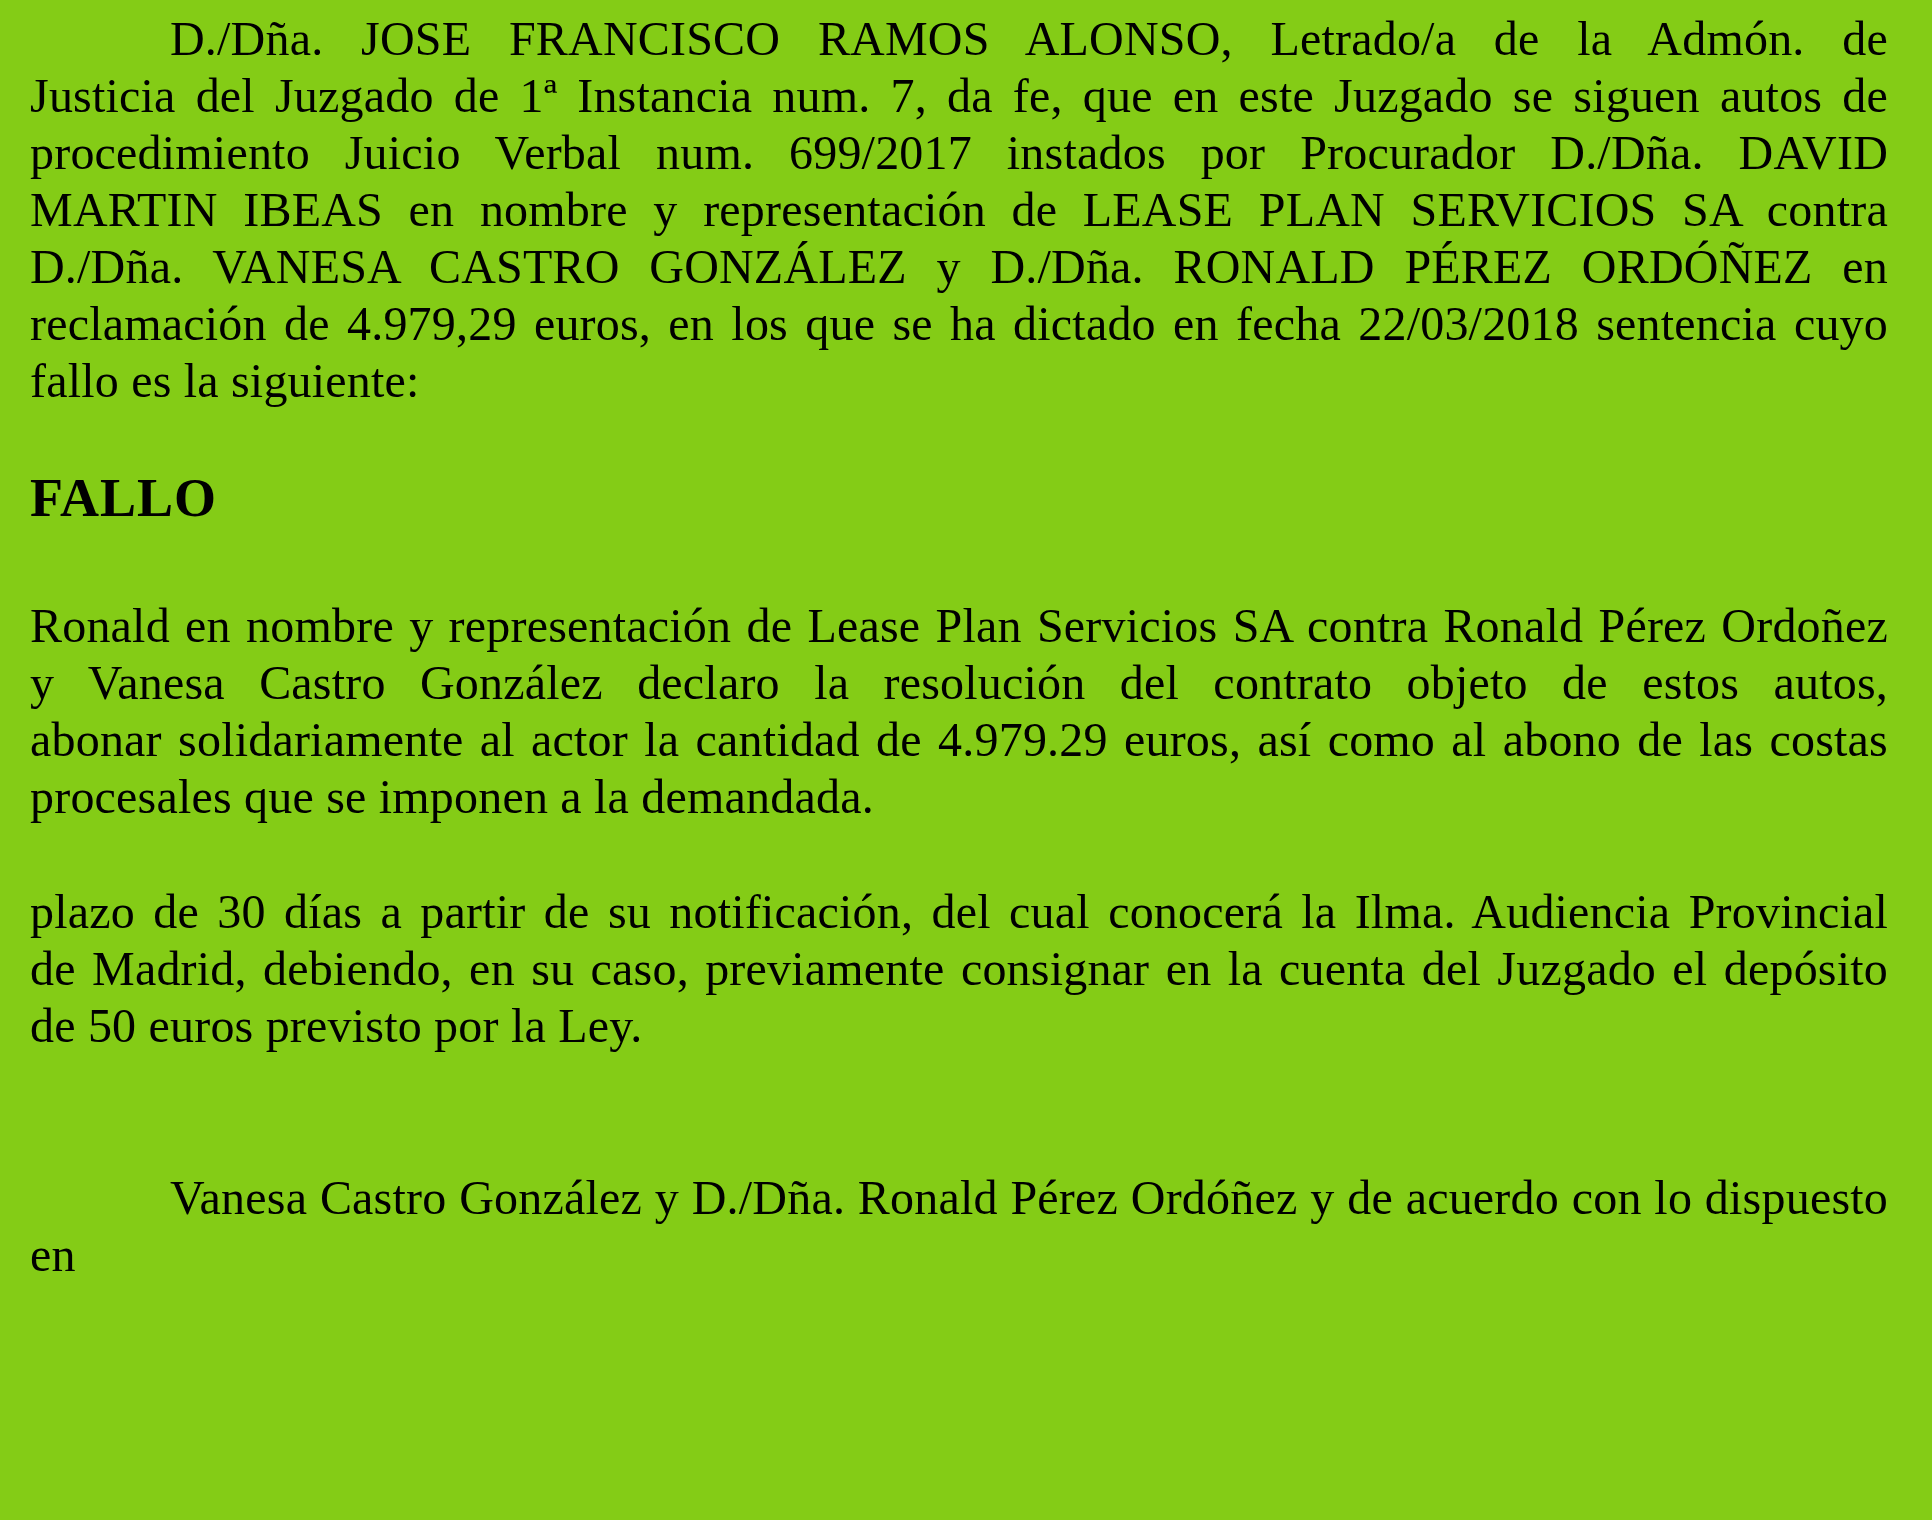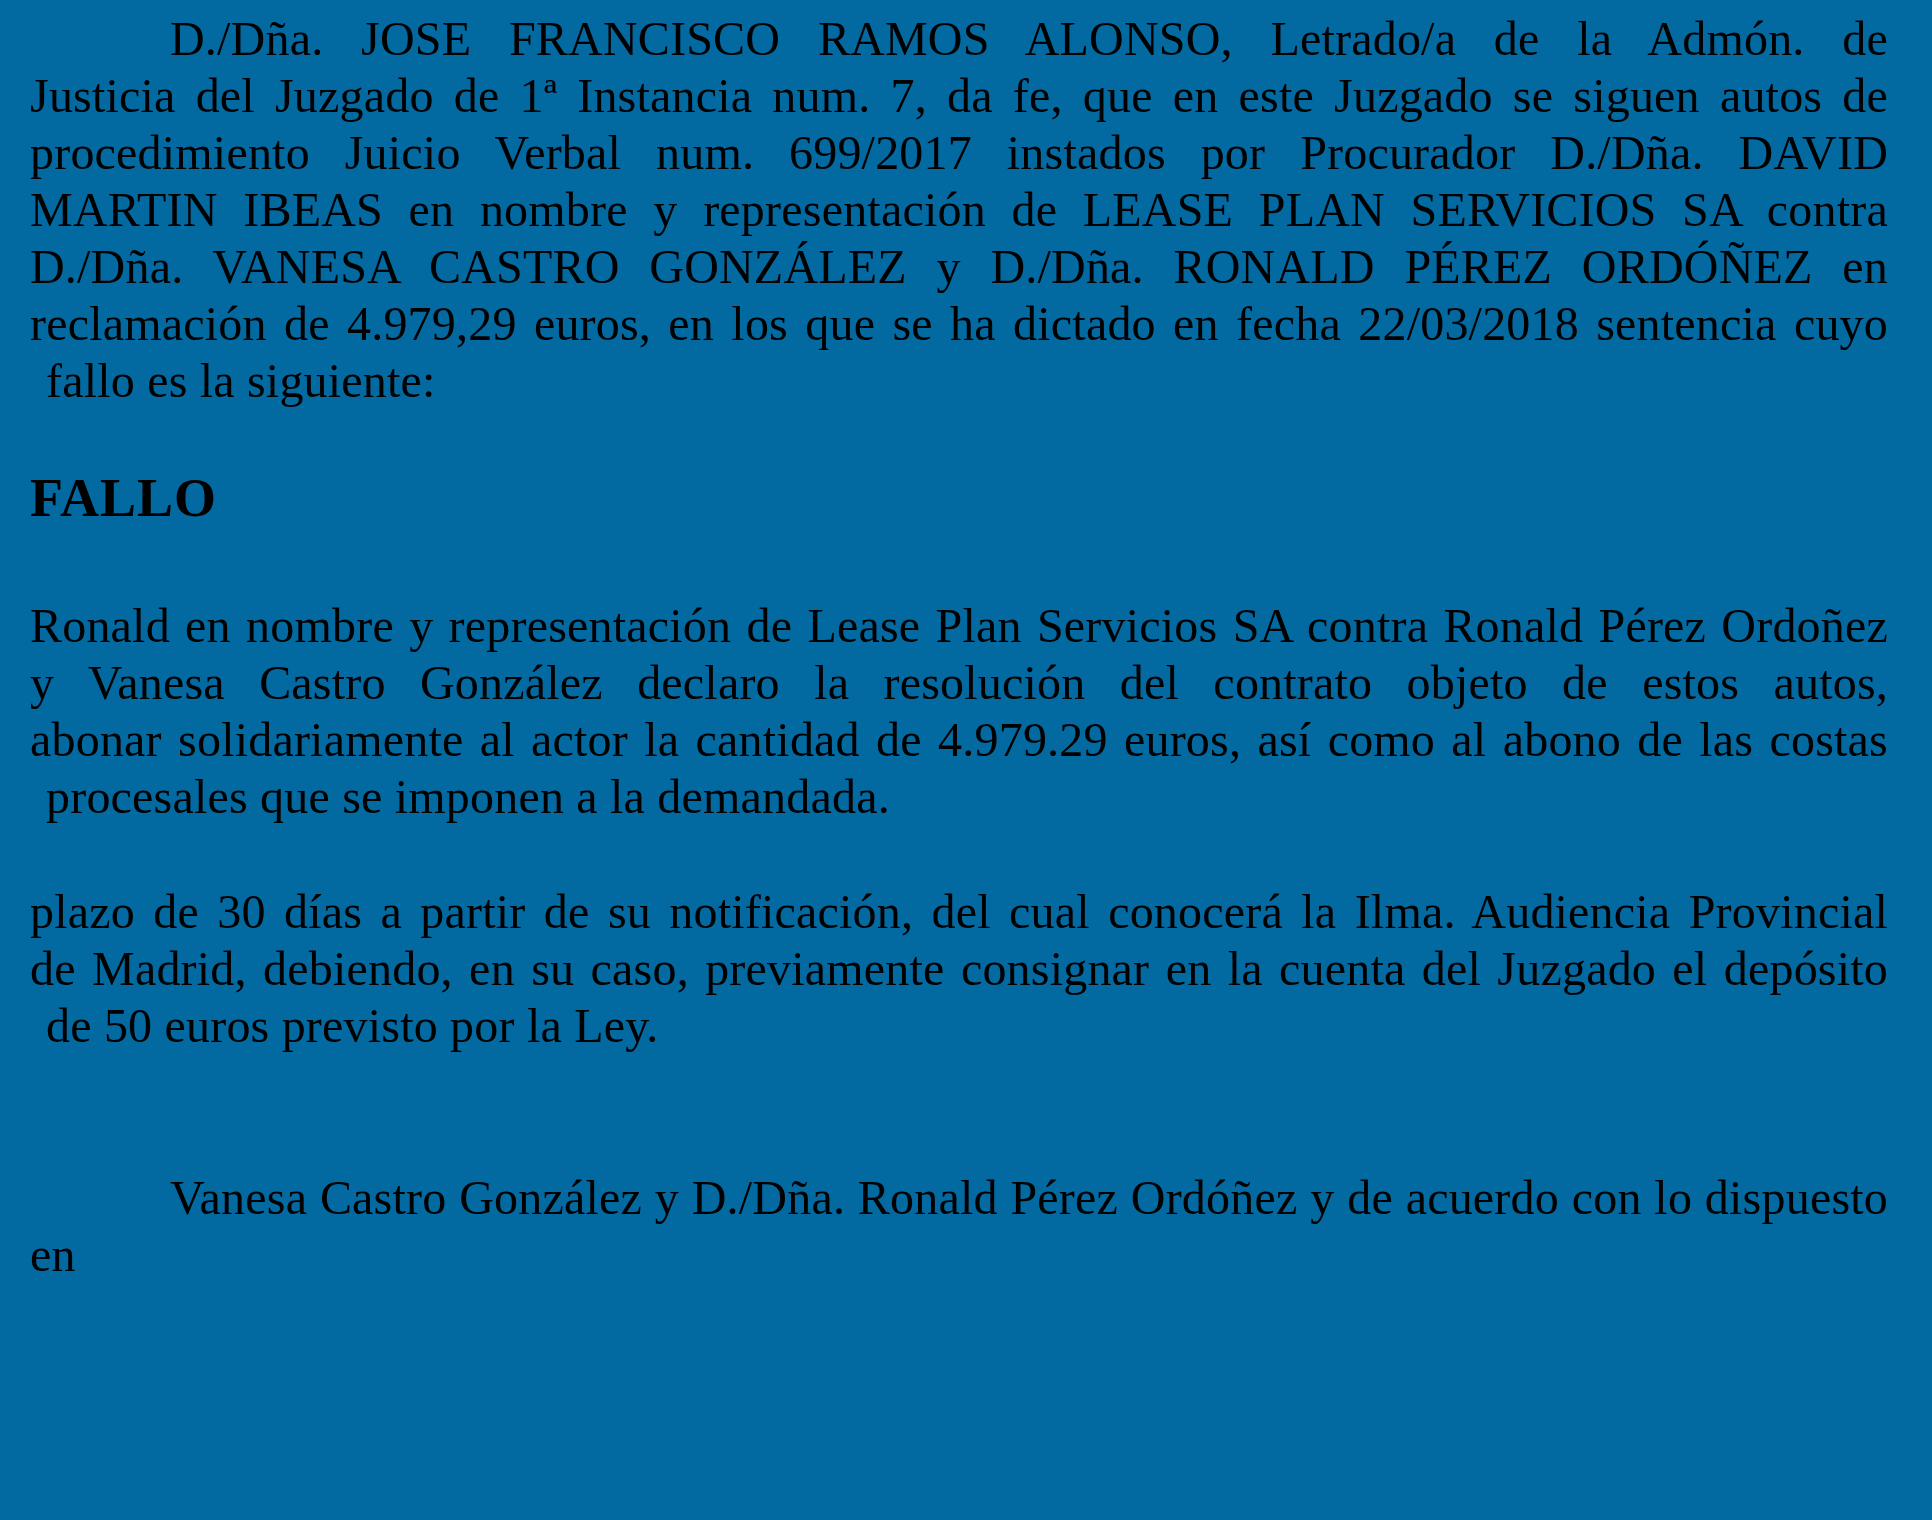--- a/index.html
+++ b/index.html
@@ -12,36 +12,35 @@
     height: 1520px;
     overflow: hidden;
     font-family: "Liberation Serif", serif;
     color: #000000;
   }
   .page {
     box-sizing: border-box;
     width: 1932px;
     height: 1520px;
     padding: 10px 44px 0 30px;
-    background: #0369a1;
+    background: #84cc16;
   }
   .para {
     font-size: 48px;
     line-height: 57px;
     letter-spacing: 0.2px;
   }
   .line {
     text-align: justify;
     text-align-last: justify;
     text-justify: inter-word;
   }
   .line.lastline {
     text-align: center;
     text-align-last: left;
-    margin-left: 16px;
   }
   .para[data-indent-first="true"] .line:first-child {
     text-indent: 140px;
   }
   .heading {
     font-size: 54px;
     line-height: 57px;
     font-weight: bold;
     letter-spacing: 1px;
     margin: 61px 0 70px 0;

